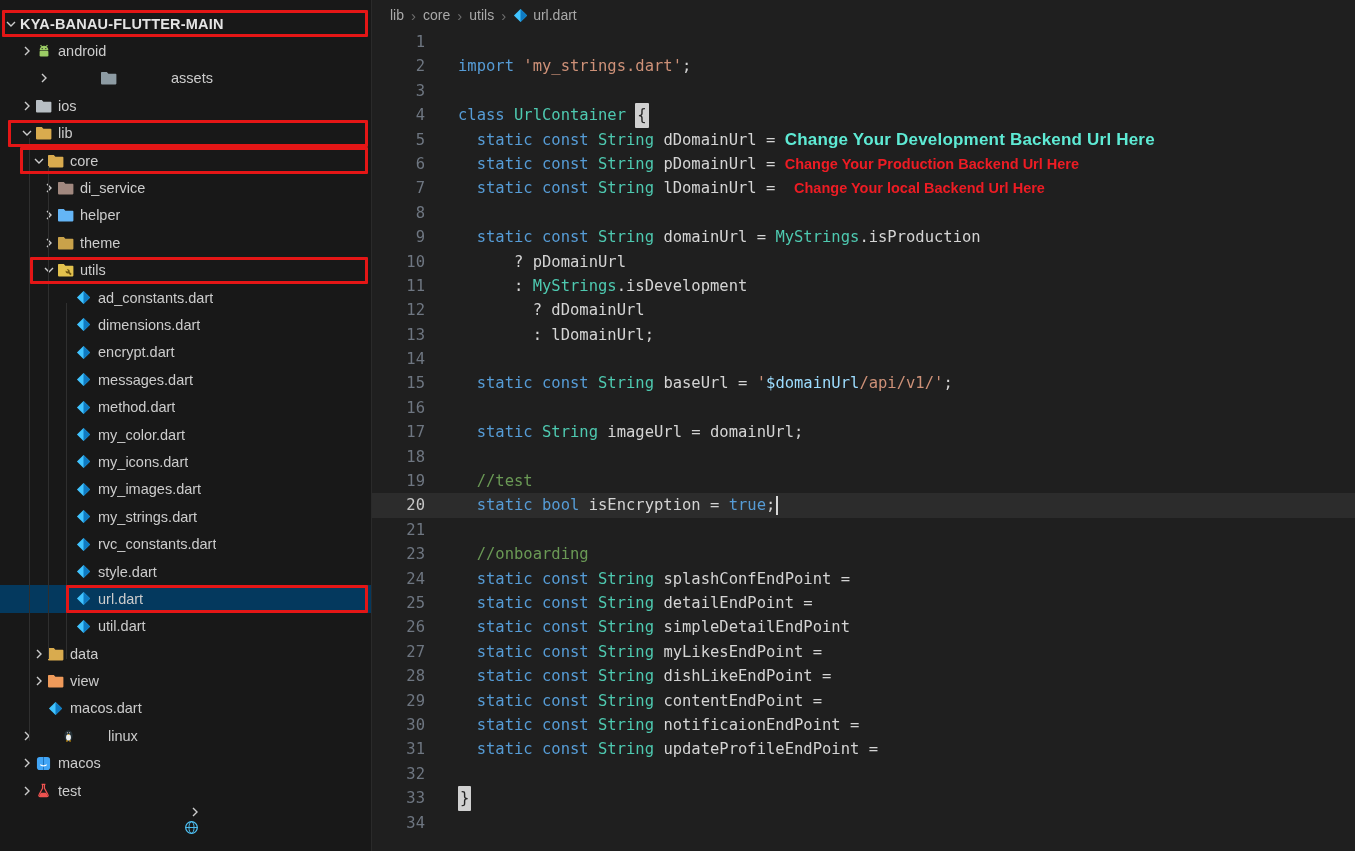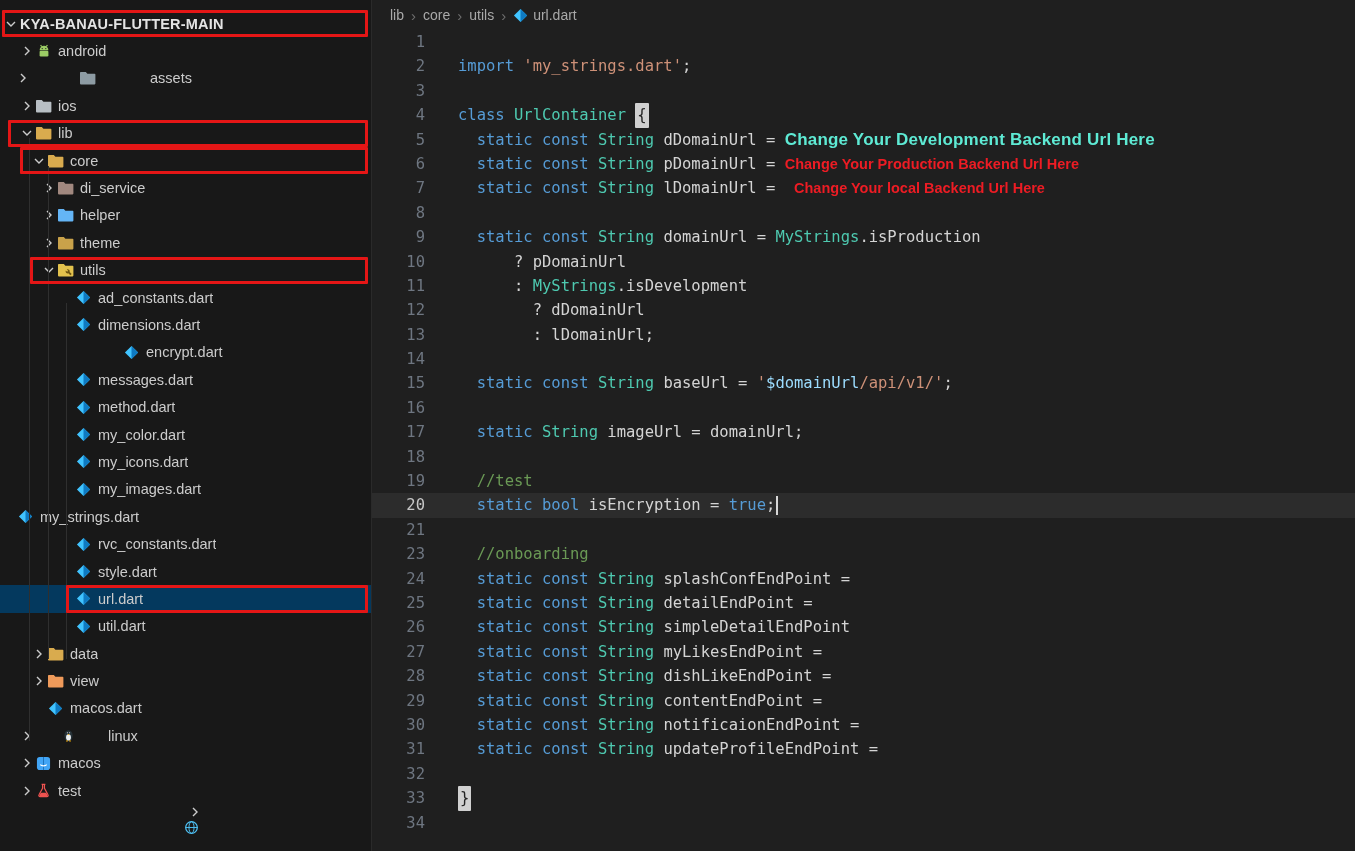--- a/index.html
+++ b/index.html
@@ -73,21 +73,21 @@
               <path d="M3.6 7.2a4.4 4.4 0 0 1 8.8 0z" fill="#9ccc65"></path>
               <rect x="3.6" y="7.8" width="8.8" height="5.6" rx="1.2" fill="#9ccc65"></rect>
               <circle cx="6.2" cy="5.6" r=".6" fill="#181818"></circle>
               <circle cx="9.8" cy="5.6" r=".6" fill="#181818"></circle>
               <line x1="4.6" y1="2" x2="5.7" y2="3.6" stroke="#9ccc65" stroke-width="1.1"></line>
               <line x1="11.4" y1="2" x2="10.3" y2="3.6" stroke="#9ccc65" stroke-width="1.1"></line>
             </svg>
           </span>
           <span class="tlabel">android</span>
         </div>
-        <div class="tree-row" style="padding-left: 14px; gap: 48px;">
+        <div class="tree-row" style="padding-left: 35px; gap: 48px;">
           <span class="chev">
             <svg width="16" height="16" viewBox="0 0 16 16">
               <path d="M6 4l4 4-4 4" stroke="#cccccc" stroke-width="1.4" fill="none"></path>
             </svg>
           </span>
           <span class="ticon">
             <svg width="16" height="14" viewBox="0 0 16 14">
               <path d="M.7 1h5.1l1.6 1.8h7.2c.5 0 .8.4.8.8v9c0 .4-.3.8-.8.8H.7c-.4 0-.7-.4-.7-.8V1.8C0 1.4.3 1 .7 1z" fill="#8d9ba3"></path>
             </svg>
           </span>
@@ -201,21 +201,21 @@
         <div class="tree-row" style="padding-left: 58px;">
           <span class="chev"></span>
           <span class="ticon">
             <svg width="15" height="15" viewBox="0 0 16 16">
               <polygon points="8,1 15,8 8,15 1,8" fill="#41c4ff"></polygon>
               <polygon points="8,1 15,8 8,15" fill="#0e7ac2"></polygon>
             </svg>
           </span>
           <span class="tlabel">dimensions.dart</span>
         </div>
-        <div class="tree-row" style="padding-left: 58px; margin-left: 48px;">
+        <div class="tree-row" style="padding-left: 58px;">
           <span class="chev"></span>
           <span class="ticon">
             <svg width="15" height="15" viewBox="0 0 16 16">
               <polygon points="8,1 15,8 8,15 1,8" fill="#41c4ff"></polygon>
               <polygon points="8,1 15,8 8,15" fill="#0e7ac2"></polygon>
             </svg>
           </span>
           <span class="tlabel">encrypt.dart</span>
         </div>
         <div class="tree-row" style="padding-left: 58px;">
@@ -261,21 +261,21 @@
         <div class="tree-row" style="padding-left: 58px;">
           <span class="chev"></span>
           <span class="ticon">
             <svg width="15" height="15" viewBox="0 0 16 16">
               <polygon points="8,1 15,8 8,15 1,8" fill="#41c4ff"></polygon>
               <polygon points="8,1 15,8 8,15" fill="#0e7ac2"></polygon>
             </svg>
           </span>
           <span class="tlabel">my_images.dart</span>
         </div>
-        <div class="tree-row" style="">
+        <div class="tree-row" style="padding-left: 58px;">
           <span class="chev"></span>
           <span class="ticon">
             <svg width="15" height="15" viewBox="0 0 16 16">
               <polygon points="8,1 15,8 8,15 1,8" fill="#41c4ff"></polygon>
               <polygon points="8,1 15,8 8,15" fill="#0e7ac2"></polygon>
             </svg>
           </span>
           <span class="tlabel">my_strings.dart</span>
         </div>
         <div class="tree-row" style="padding-left: 58px;">

